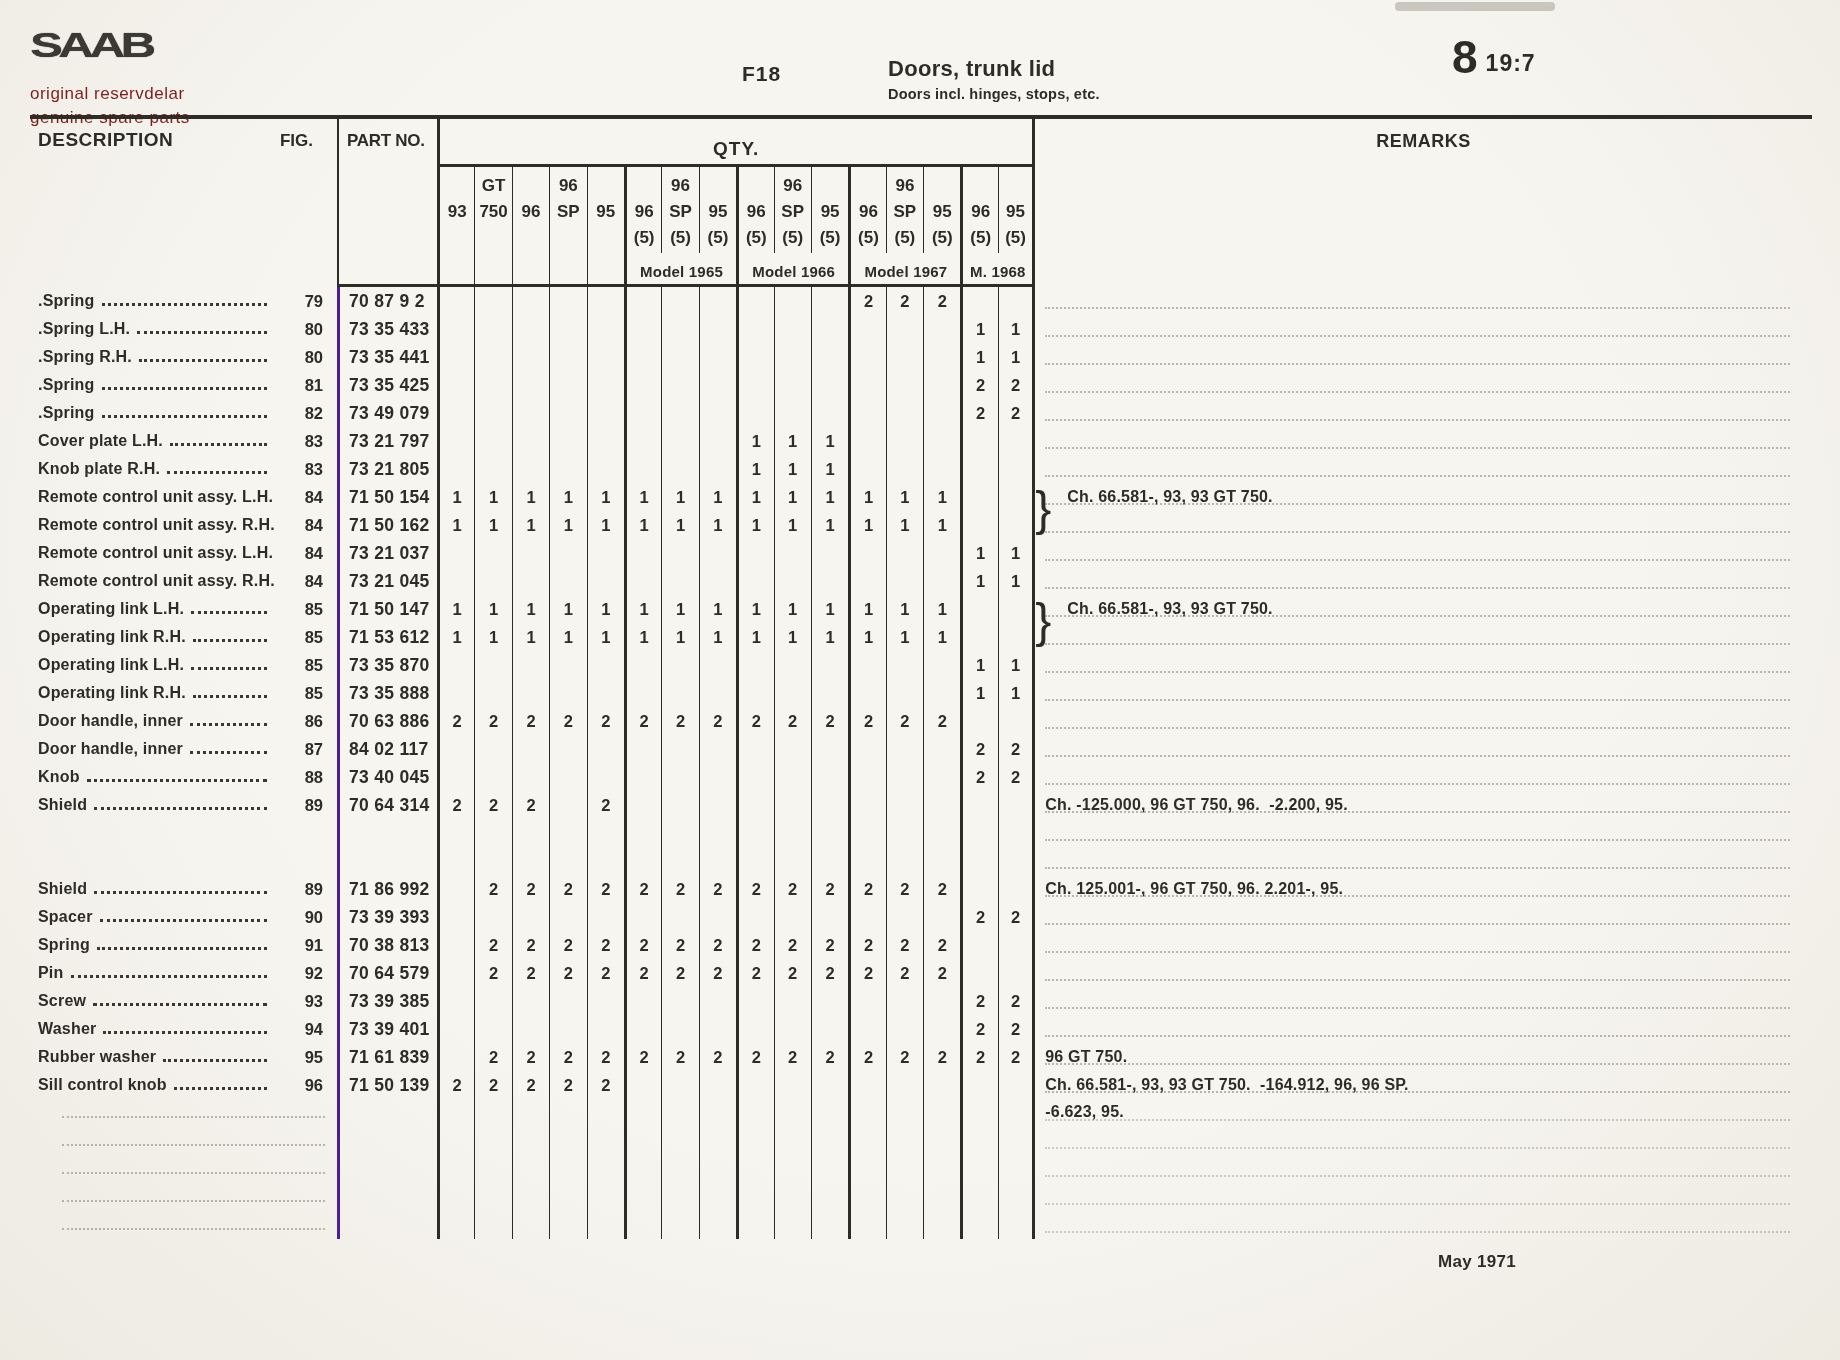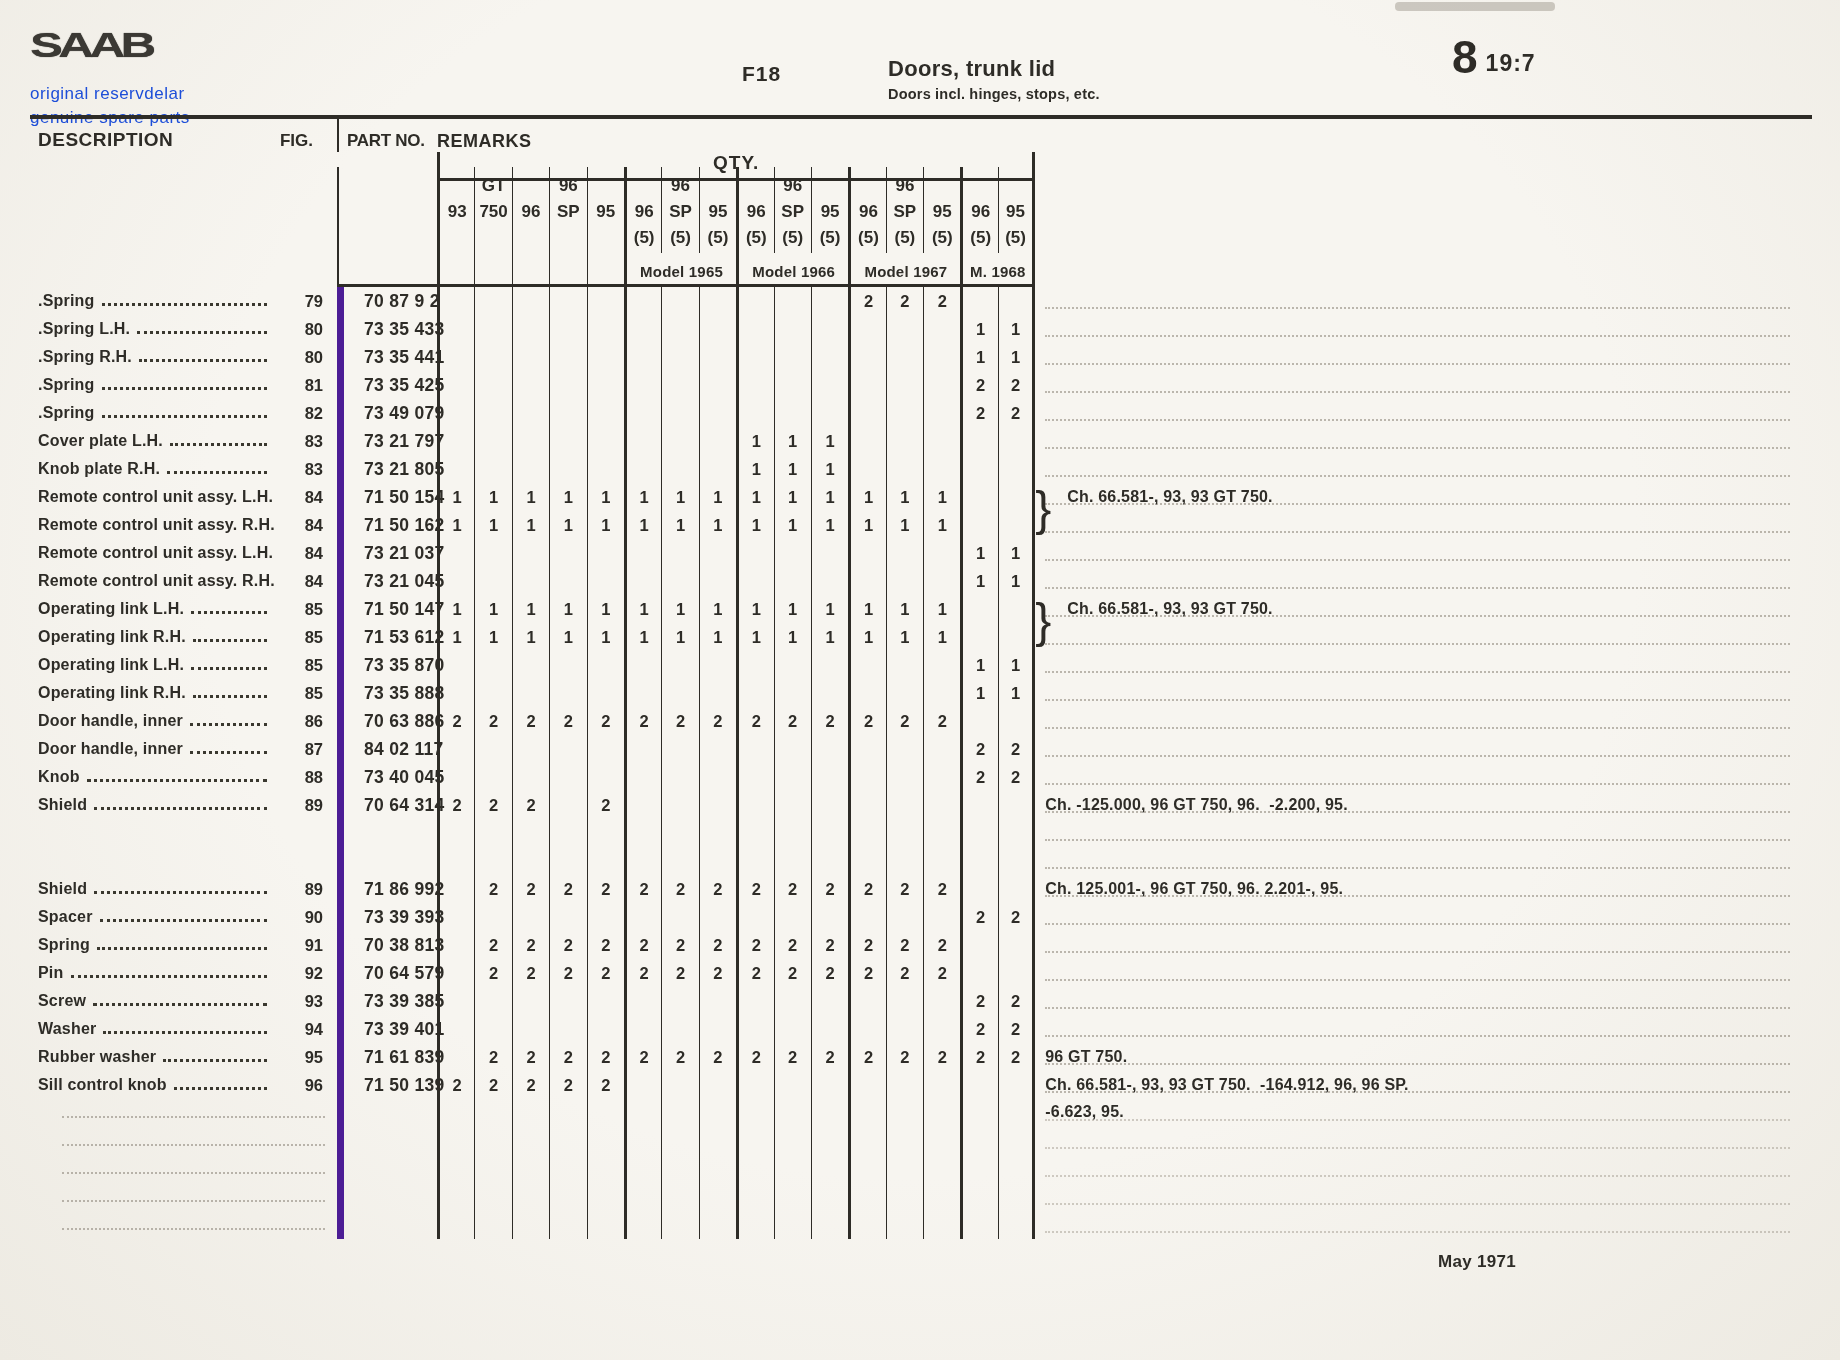--- a/index.html
+++ b/index.html
@@ -13,21 +13,21 @@
   .page{position:relative;width:1840px;height:1184px;}
   .smudge{position:absolute;left:1395px;top:2px;width:160px;height:9px;background:rgba(150,144,132,.45);border-radius:4px;}
 
   
   .brand{position:absolute;left:30px;top:26px;}
   .logo{
     font-weight:900;font-size:42px;letter-spacing:-4px;color:#3b3934;
     transform:scaleX(1.18) scaleY(0.82);transform-origin:left top;
     text-shadow:0 0 1px #3b3934;
   }
-  .tag{font-size:17px;font-weight:400;color:#1d4ed8;letter-spacing:.5px;line-height:24px;}
+  .tag{font-size:17px;font-weight:400;color:#7f1d1d;letter-spacing:.5px;line-height:24px;}
   .tag.sv{margin-top:8px;}
   .sec-code{position:absolute;left:742px;top:62px;font-size:21px;font-weight:700;letter-spacing:1px;}
   .title-block{position:absolute;left:888px;top:56px;}
   .title{font-size:22px;font-weight:700;letter-spacing:.3px;}
   .subtitle{font-size:14.5px;font-weight:700;margin-top:4px;letter-spacing:.2px;}
   .pageno{position:absolute;left:1452px;top:34px;display:flex;align-items:flex-start;}
   .pageno .big{font-size:46px;font-weight:900;line-height:46px;}
   .pageno .small{font-size:23px;font-weight:700;margin-left:8px;margin-top:16px;letter-spacing:1px;}
 
   
@@ -67,21 +67,21 @@
   
   .trow{height:28px;}
   .trow .cell{height:28px;}
   .dcell{display:flex;align-items:baseline;padding-left:8px;font-size:16px;font-weight:700;
          white-space:nowrap;letter-spacing:.2px;}
   .dcell .dtext{line-height:28px;}
   .leader{flex:1 1 0;min-width:0;border-bottom:3px dotted #3a382f;margin:0 8px 8px 7px;}
   .ghost .leader{border-bottom:2px dotted rgba(125,118,105,.5);margin:0 12px 9px 32px;}
   .gdesc{grid-column:1 / span 2;display:flex;align-items:flex-end;}
   .fcell{font-size:16.5px;font-weight:700;text-align:right;padding-right:14px;line-height:28px;}
-  .pcell{border-left:7px solid #4c1d95;font-size:17.5px;font-weight:700;padding-left:20px;
+  .pcell{border-left:3px solid #4c1d95;font-size:17.5px;font-weight:700;padding-left:9px;
          line-height:28px;white-space:nowrap;letter-spacing:.3px;}
   .qcell{text-align:center;font-size:16.5px;font-weight:700;line-height:28px;}
   .rcell{padding-left:10px;}
   .rcell:after{content:"";position:absolute;left:10px;right:22px;bottom:6px;
                border-bottom:2px dotted rgba(128,120,106,.5);}
   .ghost .rcell:after{border-bottom-color:rgba(128,120,106,.35);}
   .rtext{position:relative;z-index:2;font-size:16px;font-weight:700;white-space:pre;
          line-height:27px;display:inline-block;letter-spacing:.2px;}
   .rtext.braced{margin-left:22px;}
   .brace{position:absolute;left:0px;top:-2px;z-index:2;font-size:48px;font-weight:400;
@@ -110,22 +110,22 @@
   <div class="pageno">
     <span class="big">8</span>
     <span class="small">19:7</span>
   </div>
 
   <div class="table">
     <div class="cols hr1">
       <div class="cell h-desc">DESCRIPTION</div>
       <div class="cell h-fig">FIG.</div>
       <div class="cell h-part">PART NO.</div>
+      <div class="cell h-qty">QTY.</div>
       <div class="cell h-rem">REMARKS</div>
-      <div class="cell h-qty">QTY.</div>
     </div>
     <div class="cols hr2" id="hr2">
         <div class="cell"></div>
         <div class="cell"></div>
         <div class="cell hpart"></div>
         <div class="cell hq q g0 no-sub">
           <div class="">93</div>
         </div>
         <div class="cell hq q no-sub">
           <div class="">GT</div>

